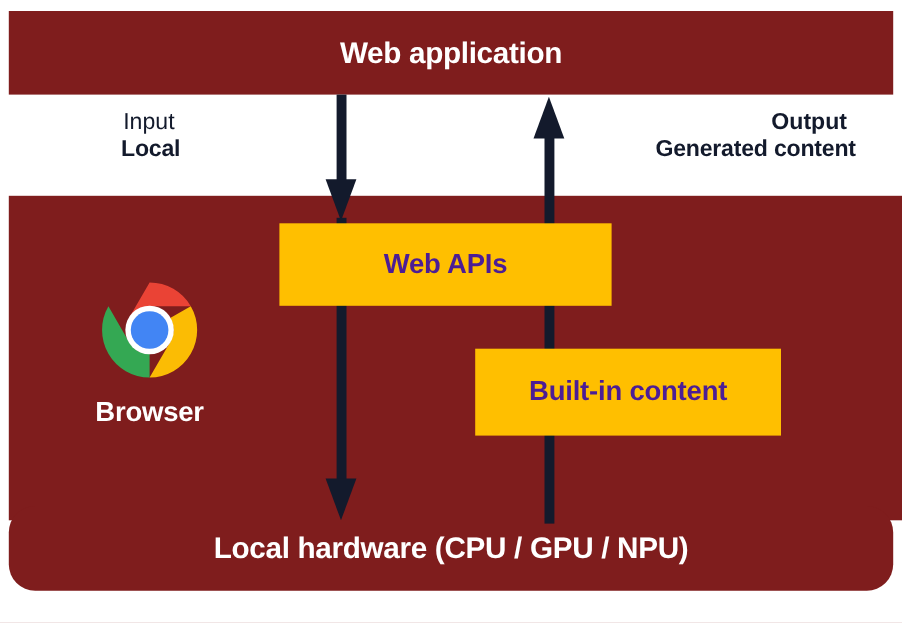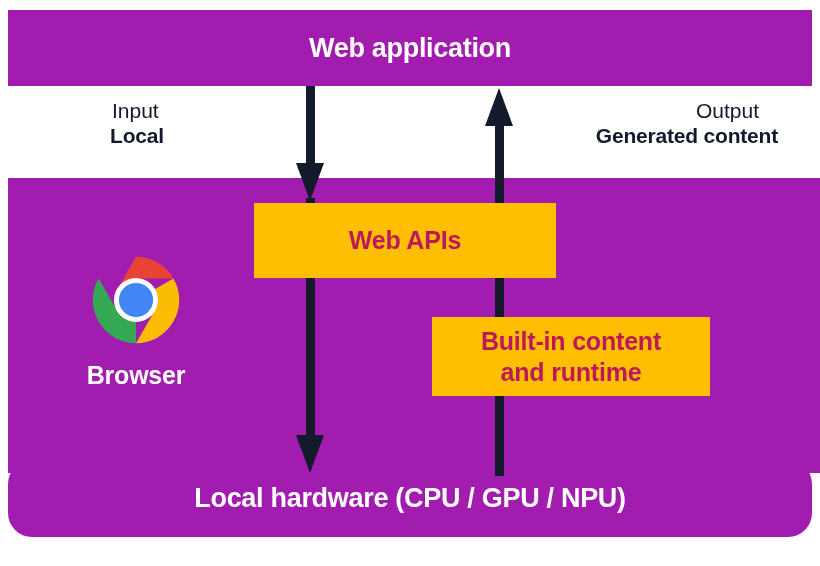--- a/index.html
+++ b/index.html
@@ -13,21 +13,21 @@
   #diagram {
     position: relative;
     width: 820px;
     height: 566px;
     background: #ffffff;
     overflow: hidden;
   }
 
   .band {
     position: absolute;
-    background: #a21caf;
+    background: #7f1d1d;
     display: flex;
     align-items: center;
     justify-content: center;
   }
   .band-label {
     color: #ffffff;
     font-weight: 700;
     font-size: 27px;
     letter-spacing: -0.3px;
     white-space: nowrap;
@@ -77,21 +77,21 @@
     left: 110px;
     top: 99px;
     text-align: left;
   }
   #flow-input .kind { margin-left: 2px; }
   #flow-output {
     right: 42px;
     top: 99px;
     text-align: right;
   }
-  #flow-output .kind { margin-right: 19px; }
+  #flow-output .kind { margin-right: 8px; font-weight: bold; }
 
   
   .arrow-shaft {
     position: absolute;
     background: #131a2c;
     width: 9px;
   }
   .arrow-head {
     position: absolute;
     width: 0;
@@ -121,21 +121,21 @@
   
   .box {
     position: absolute;
     background: #ffbf00;
     display: flex;
     align-items: center;
     justify-content: center;
     text-align: center;
   }
   .box-label {
-    color: #be185d;
+    color: #4c1d95;
     font-weight: 700;
     font-size: 25px;
     letter-spacing: -0.2px;
     line-height: 1.22;
   }
   #box-web-apis {
     left: 254px;
     top: 203px;
     width: 302px;
     height: 75px;
@@ -221,17 +221,16 @@
   <div class="arrow-shaft" id="arrow-up-shaft"></div>
   <div class="arrow-head up" id="arrow-up-head"></div>
 
   <div class="box" id="box-web-apis">
     <span class="box-label">Web APIs</span>
   </div>
 
   <div class="box" id="box-builtin-models">
     <span class="box-label">
       <span>Built-in content</span><br>
-      <span>and runtime</span>
     </span>
   </div>
 
 </div>
 
 </body></html>

